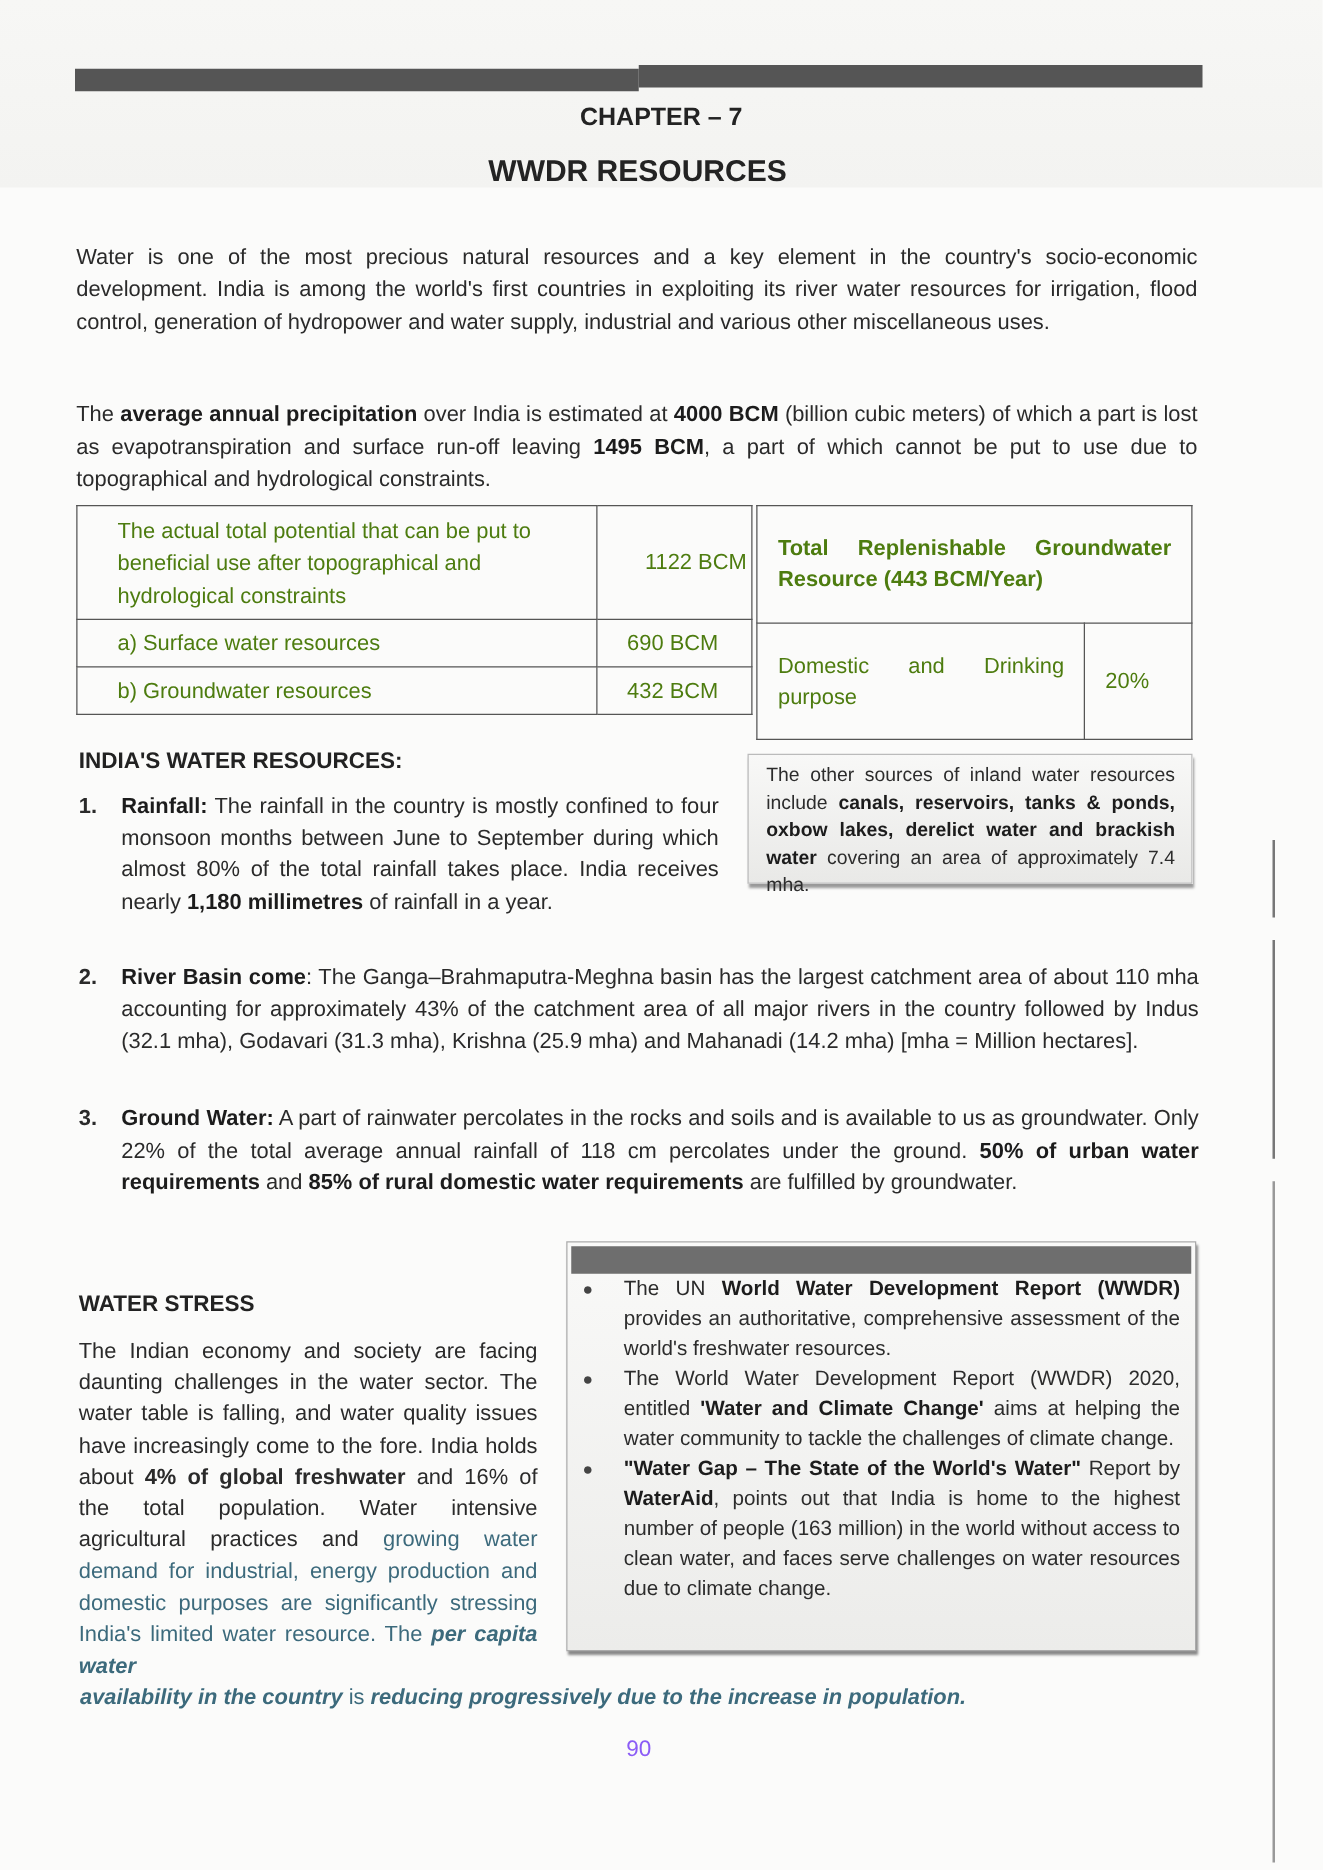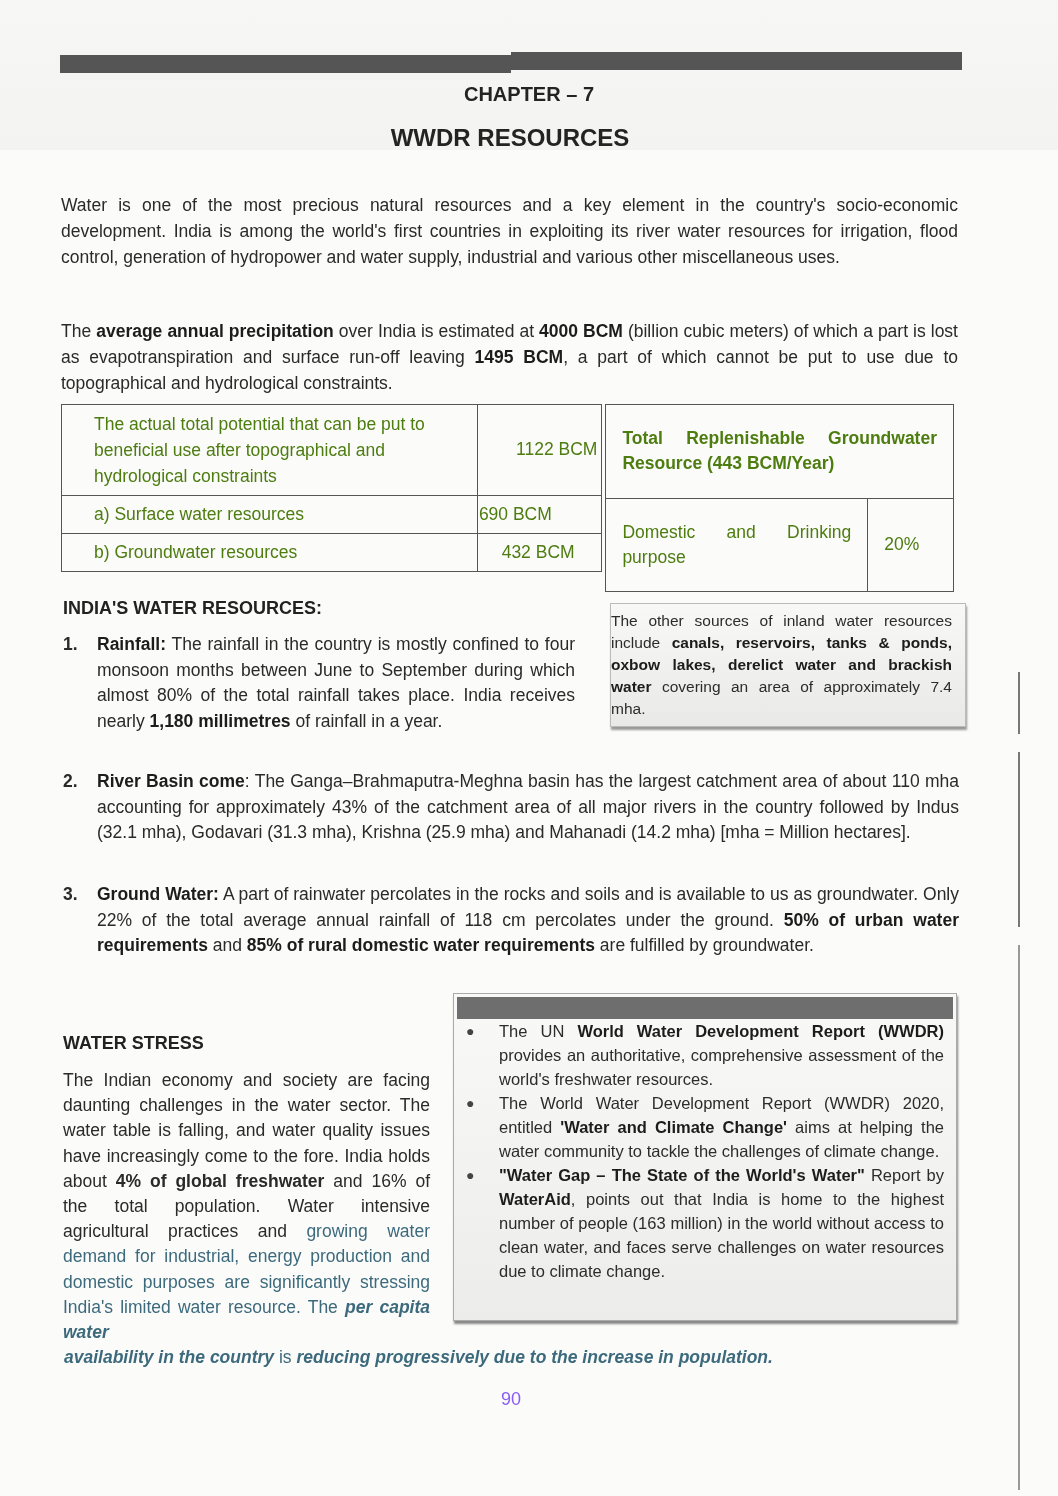--- a/index.html
+++ b/index.html
@@ -52,25 +52,25 @@
   .section-head {
     position: absolute; font-size: 18px; font-weight: bold; color: #222;
   }
   .item {
     position: absolute; font-size: 17.5px; line-height: 25.5px; text-align: justify; color: #2a2a2a;
   }
   .item .num { position: absolute; left: 0; top: 0; font-weight: bold; }
   .item .body { margin-left: 34px; }
   .item b { color: #1c1c1c; }
   .callout {
-    position: absolute; left: 598px; top: 603px; width: 356px; height: 124px;
+    position: absolute; left: 598px; top: 603px; width: 356px; height: 104px;
     background: linear-gradient(#f8f8f7, #e9e9e7);
     border: 1px solid #bbb; box-shadow: 1px 3px 2px #999;
-    box-sizing: border-box; padding: 6px 13px 0 0;
-    font-size: 15.5px; line-height: 22px; text-align: justify; color: #2c2c2c; margin-left: 12px;
+    box-sizing: border-box; padding: 6px 13px 0 14px;
+    font-size: 15.5px; line-height: 22px; text-align: justify; color: #2c2c2c;
   }
   .callout b { color: #1c1c1c; }
   .box2 {
     position: absolute; left: 453px; top: 993px; width: 504px; height: 328px;
     background: linear-gradient(#f9f9f8, #ececea);
     border: 1px solid #aaa; box-shadow: 1px 3px 2px #888;
     box-sizing: border-box;
   }
   .box2-header {
     height: 22px; margin: 3px 3px 0 3px; background: #6e6e6e;
@@ -118,21 +118,21 @@
 
 <div class="tables">
   <table class="tbl-left">
     <tbody>
         <tr style="height:90px;">
       <td class="lbl">The actual total potential that can be put to beneficial use after topographical and hydrological constraints</td>
       <td class="val">1122 BCM</td>
     </tr>
     <tr style="height:38px;">
       <td class="lbl">a) Surface water resources</td>
-      <td class="val" style="text-align:left;">690 BCM</td>
+      <td class="val" style="text-align:center;">690 BCM</td>
     </tr>
     <tr style="height:38px;">
       <td class="lbl">b) Groundwater resources</td>
       <td class="val" style="text-align:center;">432 BCM</td>
     </tr>
   </tbody>
     </table>
   <table class="tbl-right">
     <tbody>
         <tr style="height:64px;">

